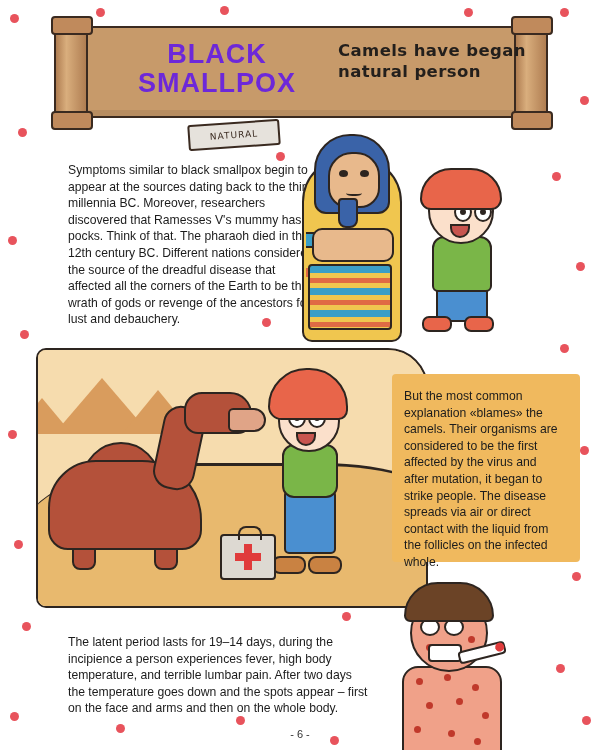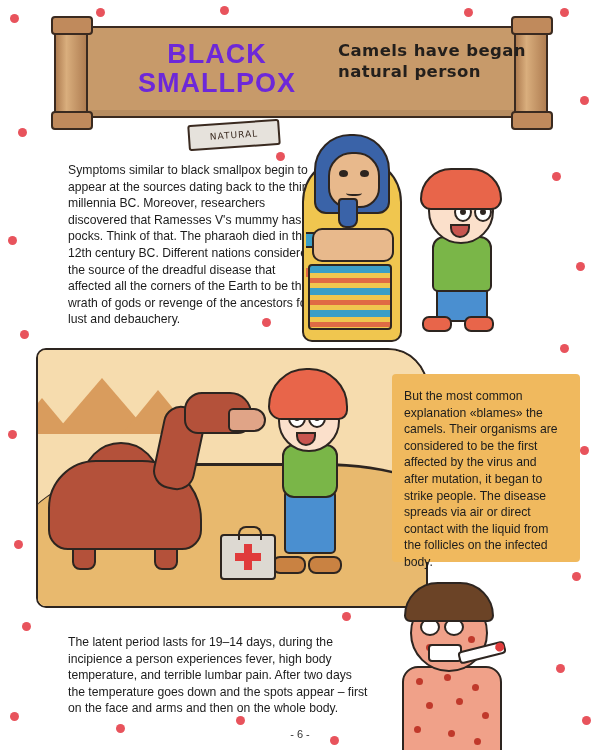--- a/index.html
+++ b/index.html
@@ -518,21 +518,21 @@
     <div class="bd-hair"></div>
   </div>
 
   <div class="kit">
     <div class="kit-handle"></div>
     <div class="kit-cross-v"></div>
     <div class="kit-cross-h"></div>
   </div>
 
   <div class="textbox"></div>
-  <div class="para" id="para-right">But the most common explanation «blames» the camels. Their organisms are considered to be the first affected by the virus and after mutation, it began to strike people. The disease spreads via air or direct contact with the liquid from the follicles on the infected body.</div>
+  <div class="para" id="para-right">But the most common explanation «blames» the camels. Their organisms are considered to be the first affected by the virus and after mutation, it began to strike people. The disease spreads via air or direct contact with the liquid from the follicles on the infected whole.</div>
 
   <div class="sickman">
     <div class="sm-body">
       <div class="spot" style="left:12px;top:10px;"></div>
       <div class="spot" style="left:40px;top:6px;"></div>
       <div class="spot" style="left:68px;top:16px;"></div>
       <div class="spot" style="left:22px;top:34px;"></div>
       <div class="spot" style="left:52px;top:30px;"></div>
       <div class="spot" style="left:78px;top:44px;"></div>
       <div class="spot" style="left:10px;top:58px;"></div>

